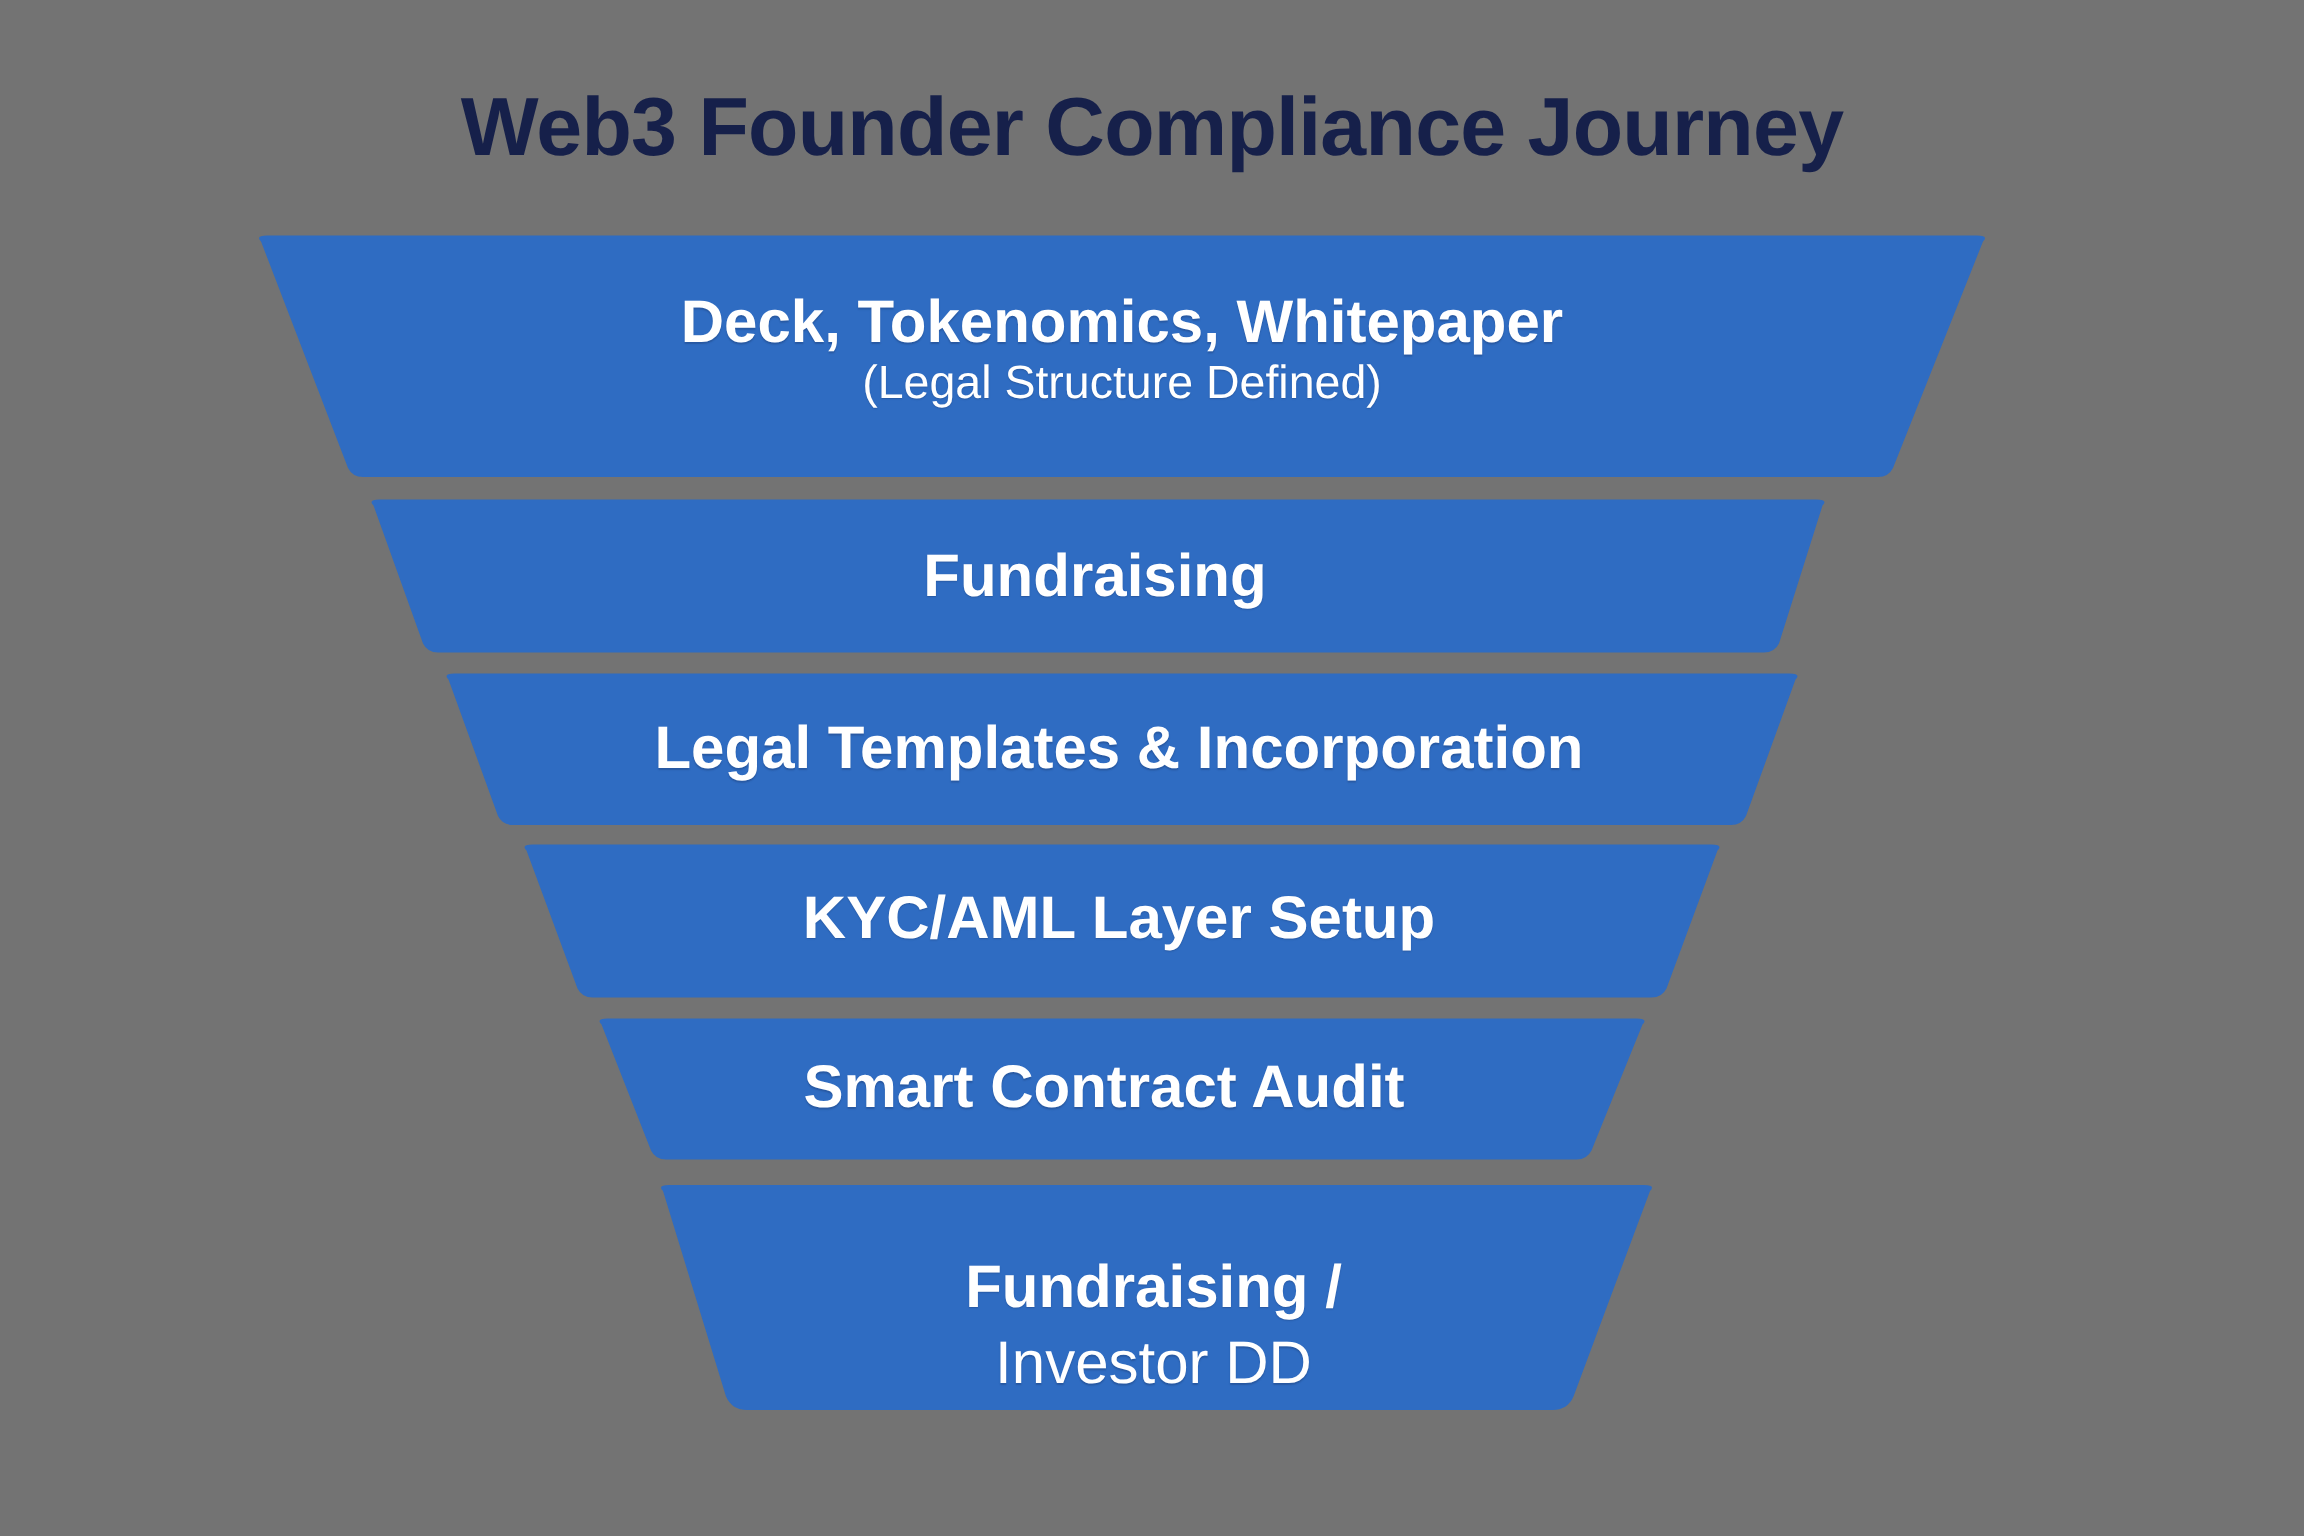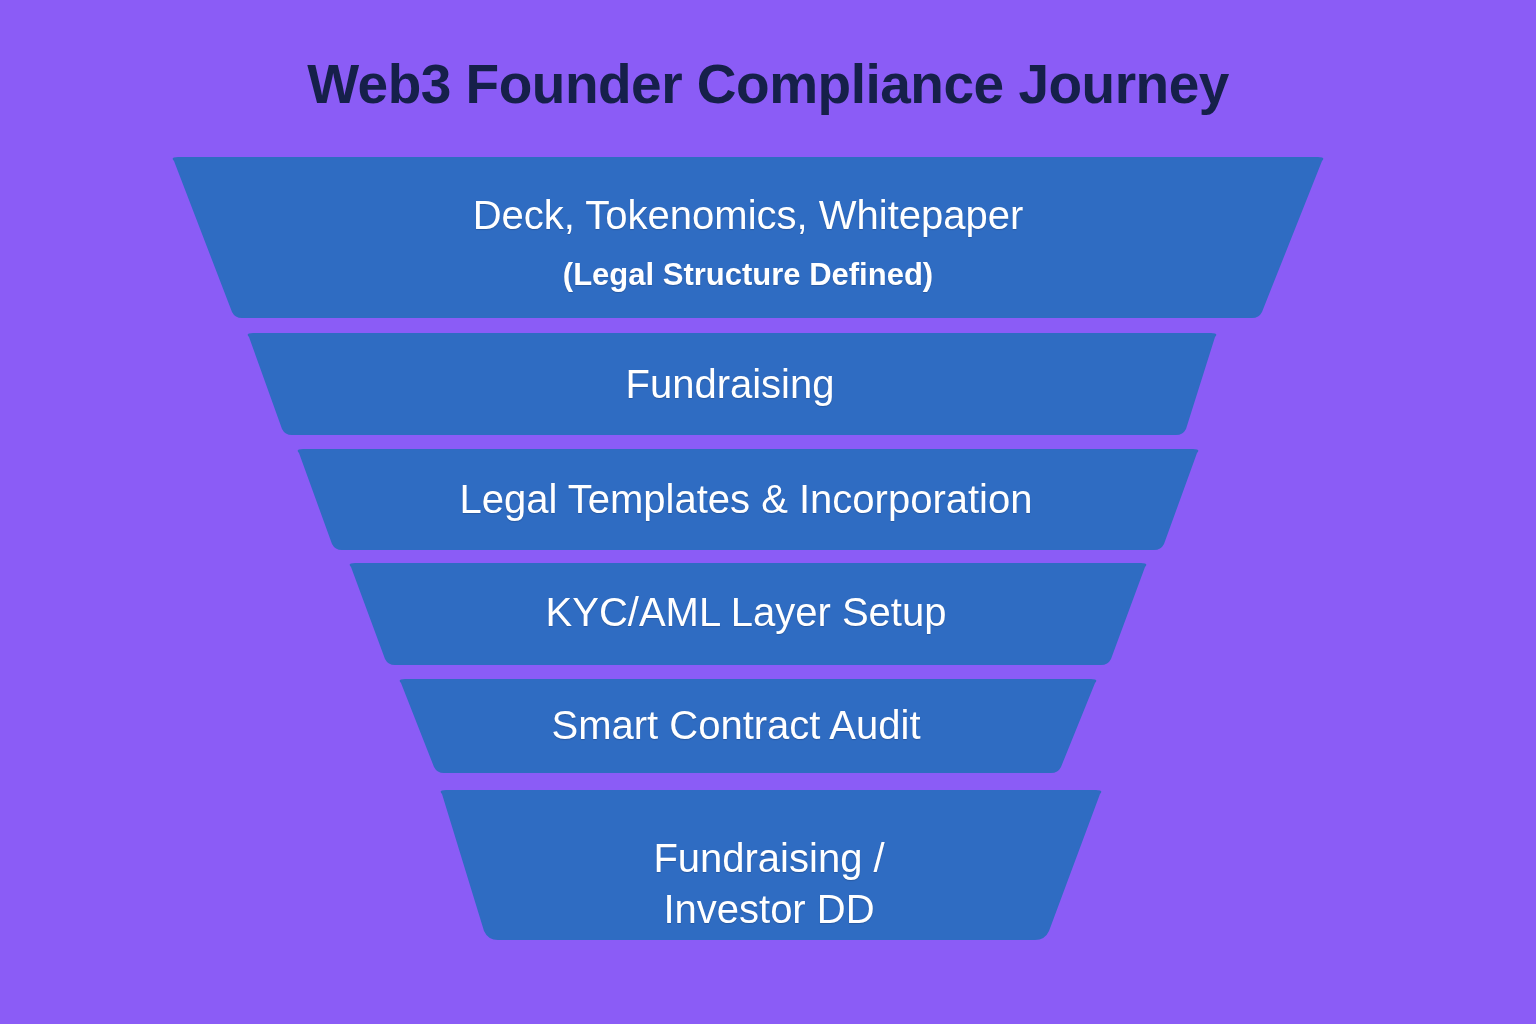--- a/index.html
+++ b/index.html
@@ -12,21 +12,21 @@
     height: 1024px;
     background: #ffffff;
     font-family: "Liberation Sans", "DejaVu Sans", sans-serif;
     overflow: hidden;
   }
 
   #canvas {
     position: relative;
     width: 1536px;
     height: 1024px;
-    background: #8b5cf6;
+    background: #737373;
   }
 
   
   #chart-title {
     position: absolute;
     top: 52px;
     left: 0;
     width: 1536px;
     text-align: center;
     font-size: 55px;
@@ -54,29 +54,29 @@
     position: absolute;
     text-align: center;
     color: #ffffff;
     line-height: 1.12;
     pointer-events: none;
     text-shadow: 0 1px 1px rgba(20,40,80,0.28);
   }
   .stage-label .main {
     display: block;
     font-size: 40px;
-    font-weight: normal;
+    font-weight: bold;
     white-space: nowrap;
   }
   .stage-label .sub {
     display: block;
     font-size: 31px;
-    font-weight: bold;
+    font-weight: normal;
     white-space: nowrap;
-    margin-top: 20px;
+    margin-top: 0;
   }
   .stage-label .line2 {
     display: block;
     font-size: 40px;
     white-space: nowrap;
     margin-top: 6px;
   }
 </style>
 </head>
 <body>

